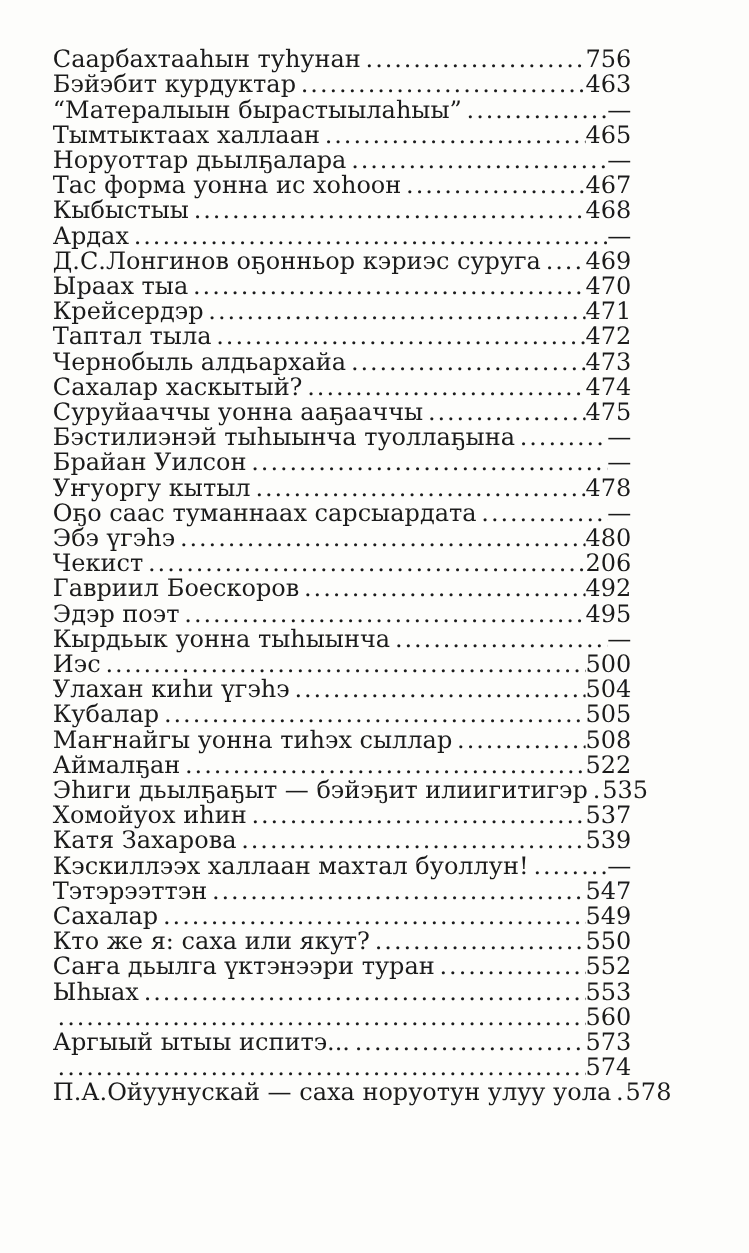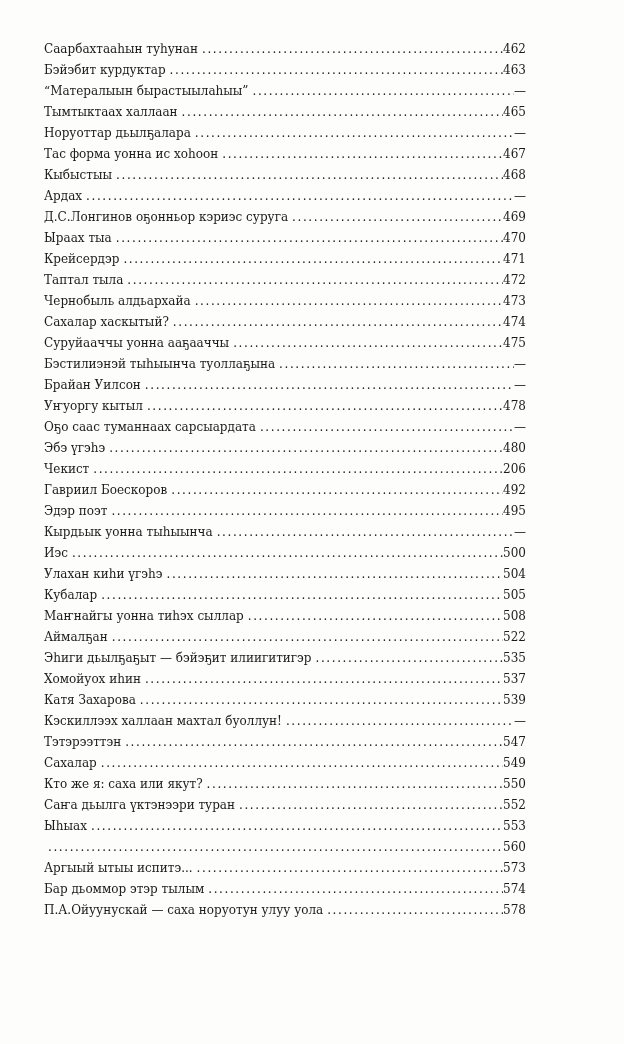--- a/index.html
+++ b/index.html
@@ -11,21 +11,21 @@
     height: 1044px;
     background: #fdfdfb;
     overflow: hidden;
   }
   .sheet {
     box-sizing: border-box;
     width: 572px;
     height: 1044px;
     padding: 39px 46px 0 44px;
     font-family: "DejaVu Serif", "Liberation Serif", serif;
-    font-size: 12px;
+    font-size: 20px;
     color: #1b1b1b;
   }
   .toc {
     display: block;
   }
   .row {
     display: flex;
     align-items: baseline;
     height: 21px;
     line-height: 21px;
@@ -52,21 +52,21 @@
   }
 </style>
 </head>
 <body style="background: rgb(253, 253, 251);">
 
 <div class="sheet" style="color: rgb(27, 27, 27);">
   <div class="toc" id="toc">
   <div class="row">
     <span class="title">Саарбахтааһын туһунан</span>
     <span class="leader"></span>
-    <span class="pagenum">462</span>
+    <span class="pagenum">756</span>
   </div>
 
   <div class="row">
     <span class="title">Бэйэбит курдуктар</span>
     <span class="leader"></span>
     <span class="pagenum">463</span>
   </div>
 
   <div class="row">
     <span class="title">“Матералыын бырастыылаһыы”</span>
@@ -291,21 +291,20 @@
     <span class="pagenum">560</span>
   </div>
 
   <div class="row">
     <span class="title">Аргыый ытыы испитэ...</span>
     <span class="leader"></span>
     <span class="pagenum">573</span>
   </div>
 
   <div class="row">
-    <span class="title">Бар дьоммор этэр тылым</span>
     <span class="leader"></span>
     <span class="pagenum">574</span>
   </div>
 
   <div class="row">
     <span class="title">П.А.Ойуунускай — саха норуотун улуу уола</span>
     <span class="leader"></span>
     <span class="pagenum">578</span>
   </div>
 </div>

